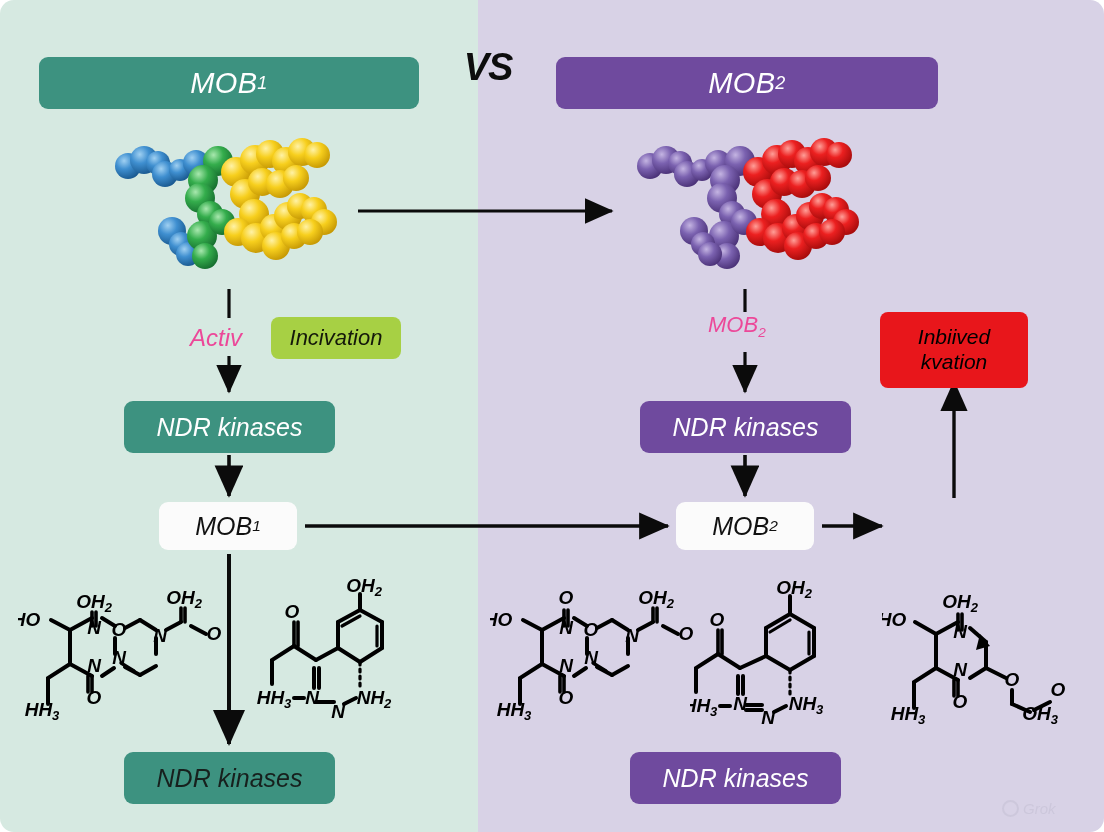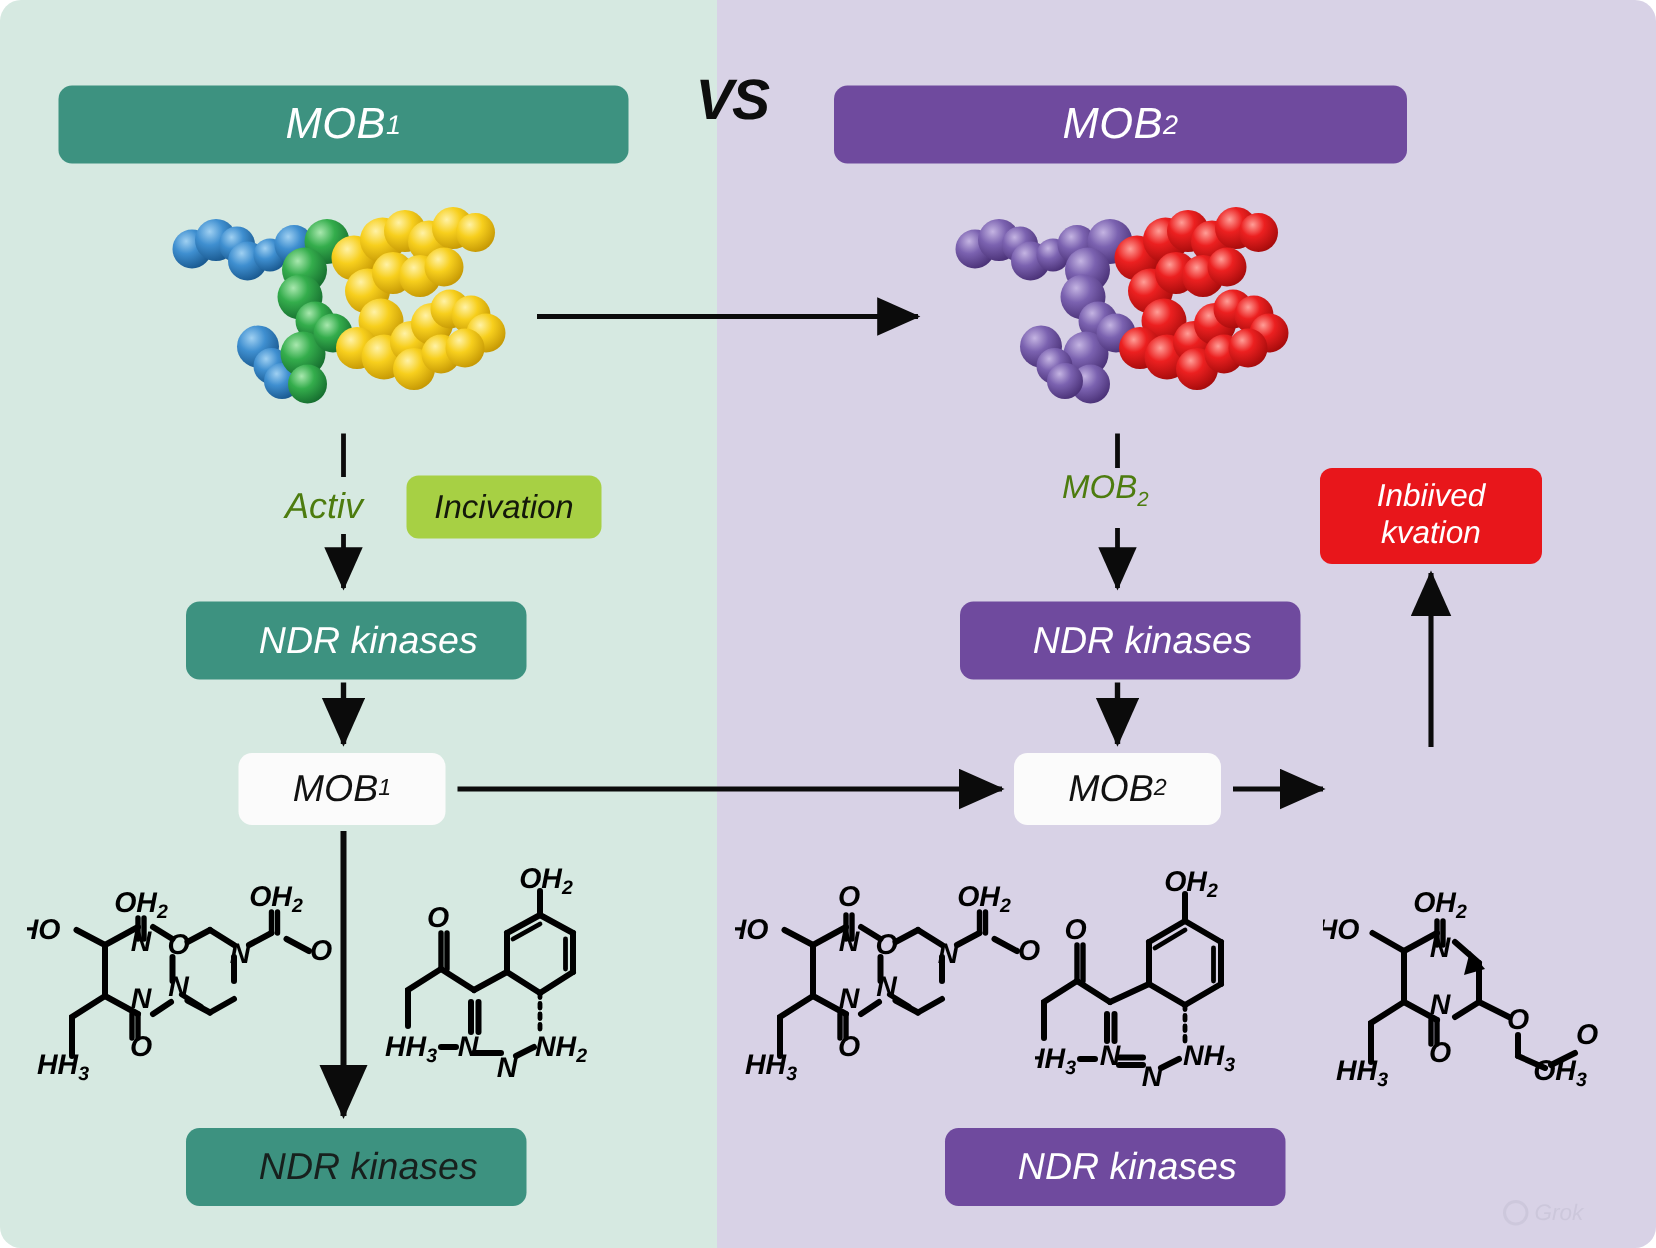--- a/index.html
+++ b/index.html
@@ -26,21 +26,21 @@
   #vs-label{
     position:absolute;left:448px;top:44px;width:80px;height:46px;
     display:flex;align-items:center;justify-content:center;
     font-size:38px;font-weight:bold;color:#0d0d0d;letter-spacing:-1px;
   }
 
   
   .pbox{
     position:absolute;border-radius:9px;
     display:flex;align-items:center;justify-content:center;
-    font-size:25px;text-align:center;line-height:1.12;padding-left:16px;
+    font-size:25px;text-align:center;line-height:1.12;
   }
   #ndr-left-top{left:124px;top:401px;width:211px;height:52px;background:#3d9280;color:#ffffff;}
   #ndr-right-top{left:640px;top:401px;width:211px;height:52px;background:#6f4a9e;color:#ffffff;}
   #ndr-left-bottom{left:124px;top:752px;width:211px;height:52px;background:#3d9280;color:#17201d;}
   #ndr-right-bottom{left:630px;top:752px;width:211px;height:52px;background:#6f4a9e;color:#ffffff;}
 
   .wbox{
     position:absolute;background:#fbfbfb;border-radius:9px;
     display:flex;align-items:center;justify-content:center;
     font-size:25px;color:#111111;
@@ -49,27 +49,27 @@
   #mob2-box{left:676px;top:502px;width:138px;height:48px;}
   #nfi-box{left:890px;top:502px;width:128px;height:48px;}
 
   #incivation-badge{
     position:absolute;left:271px;top:317px;width:130px;height:42px;
     background:#a7d044;border-radius:8px;
     display:flex;align-items:center;justify-content:center;
     font-size:22px;color:#14180a;
   }
   #inhib-badge{
-    position:absolute;left:880px;top:312px;width:148px;height:64px;
+    position:absolute;left:880px;top:312px;width:148px;height:76px;
     background:#e8161b;border-radius:8px;
     display:flex;flex-direction:column;align-items:center;justify-content:center;
-    font-size:21px;color:#ffffff;line-height:1.18;
-  }
-
-  .plain-label{position:absolute;font-size:24px;color:#4d7c0f;}
+    font-size:21px;color:#000000;line-height:1.18;
+  }
+
+  .plain-label{position:absolute;font-size:24px;color:#ec4899;}
   #activ-label{left:190px;top:324px;}
   #mob2-mid-label{left:708px;top:312px;font-size:22px;}
 
   sub{font-size:.62em;line-height:0;}
 
   
   #arrows{position:absolute;left:0;top:0;width:1104px;height:832px;pointer-events:none;}
 
   
   .blob{position:absolute;}

